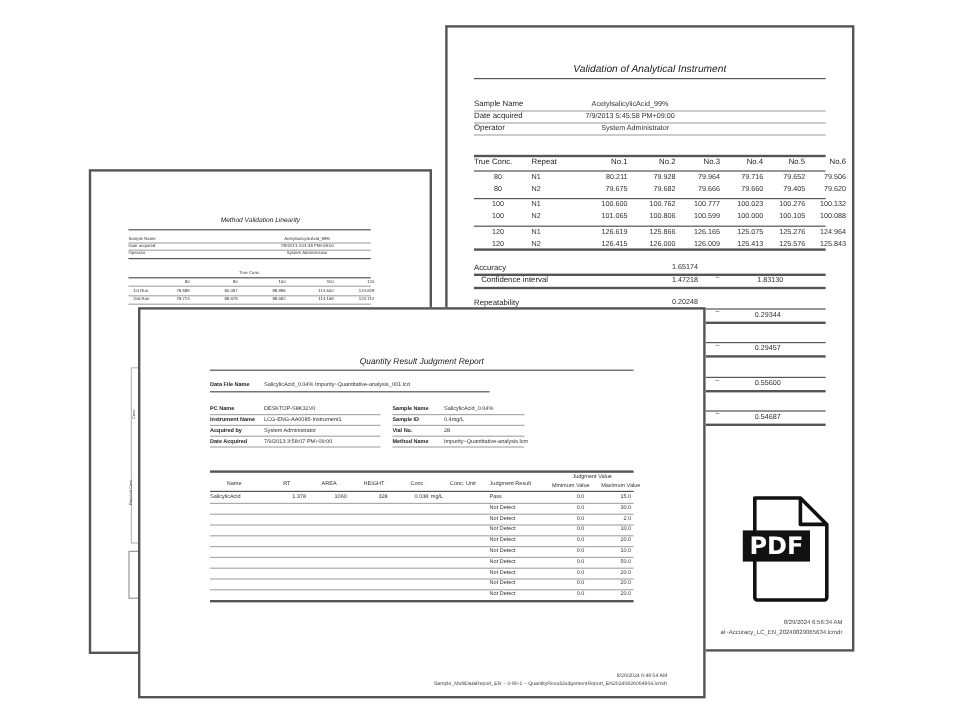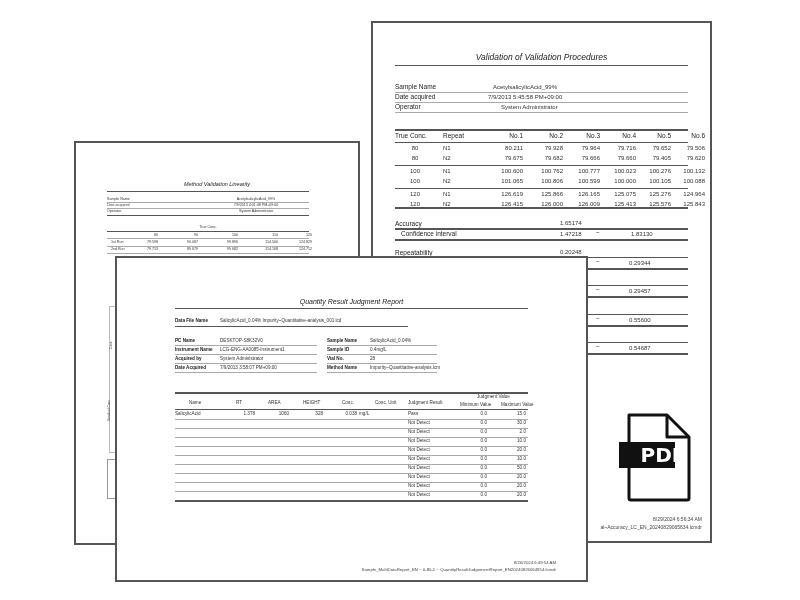--- a/index.html
+++ b/index.html
@@ -27,21 +27,21 @@
     #pageC .t { font-size:4.6px; }
     #pageC .b { font-weight:bold; color:#222; }
 
     .pdf-icon { position:absolute; left:617px; top:412px; width:76px; height:90px; }
     .footer { color:#444; }
   </style>
 </head>
 <body>
 
 <div class="page" id="pageA">
-  <div class="page-title" style="left:0;width:100%;top:29px;font-size:8.5px;">Validation of Validation Procedures</div>
+  <div class="page-title" style="left:0;width:100%;top:29px;font-size:8.5px;">Validation of Analytical Instrument</div>
   <div class="rule" style="left:22px;width:293px;top:42px;"></div>
 
   <div class="t lbl" style="left:22px;top:60px;">Sample Name</div>
   <div class="t" style="left:120px;top:61px;">AcetylsalicylicAcid_99%</div>
   <div class="rule light" style="left:22px;width:293px;top:69px;"></div>
   <div class="t lbl" style="left:22px;top:70px;">Date acquired</div>
   <div class="t" style="left:115px;top:71px;">7/9/2013 5:45:58 PM+09:00</div>
   <div class="rule light" style="left:22px;width:293px;top:79px;"></div>
   <div class="t lbl" style="left:22px;top:80px;">Operator</div>
   <div class="t" style="left:128px;top:81px;">System Administrator</div>
@@ -148,21 +148,21 @@
   <div class="t footer r" style="right:8px;top:493px;font-size:5px;">8/29/2024 6:56:34 AM</div>
   <div class="t footer r" style="right:8px;top:501px;font-size:5px;">al~Accuracy_LC_EN_20240829065634.lcmdr</div>
 </div>
 
 <div class="pdf-icon">
   <svg width="76" height="90" viewBox="0 0 76 90">
     <path d="M12 3 H50 L72 25 V86 A2 2 0 0 1 70 88 H14 A2 2 0 0 1 12 86 Z" fill="#fff" stroke="#111" stroke-width="3" stroke-linejoin="round"></path>
     <path d="M50 3 V25 H72" fill="none" stroke="#111" stroke-width="3" stroke-linejoin="round"></path>
     <rect x="2" y="30" width="56" height="26" fill="#111"></rect>
   </svg>
-  <div class="t" style="left:5px;top:31px;width:50px;text-align:center;font-size:20px;font-weight:bold;color:#fff;font-family:'DejaVu Sans',sans-serif;margin-left:16px;">PDF</div>
+  <div class="t" style="left:5px;top:31px;width:50px;text-align:center;font-size:20px;font-weight:bold;color:#fff;font-family:'DejaVu Sans',sans-serif;">PDF</div>
 </div>
 
 <div class="page" id="pageB">
   <div class="page-title" style="left:0;width:100%;top:38px;font-size:5.5px;">Method Validation Linearity</div>
   <div class="rule" style="left:31px;width:202px;top:48px;"></div>
 
   <div class="t" style="left:31px;top:54px;">Sample Name</div>
   <div class="t c" style="left:120px;width:120px;top:54px;">AcetylsalicylicAcid_99%</div>
   <div class="rule light" style="left:31px;width:202px;top:59px;"></div>
   <div class="t" style="left:31px;top:60px;">Date acquired</div>

